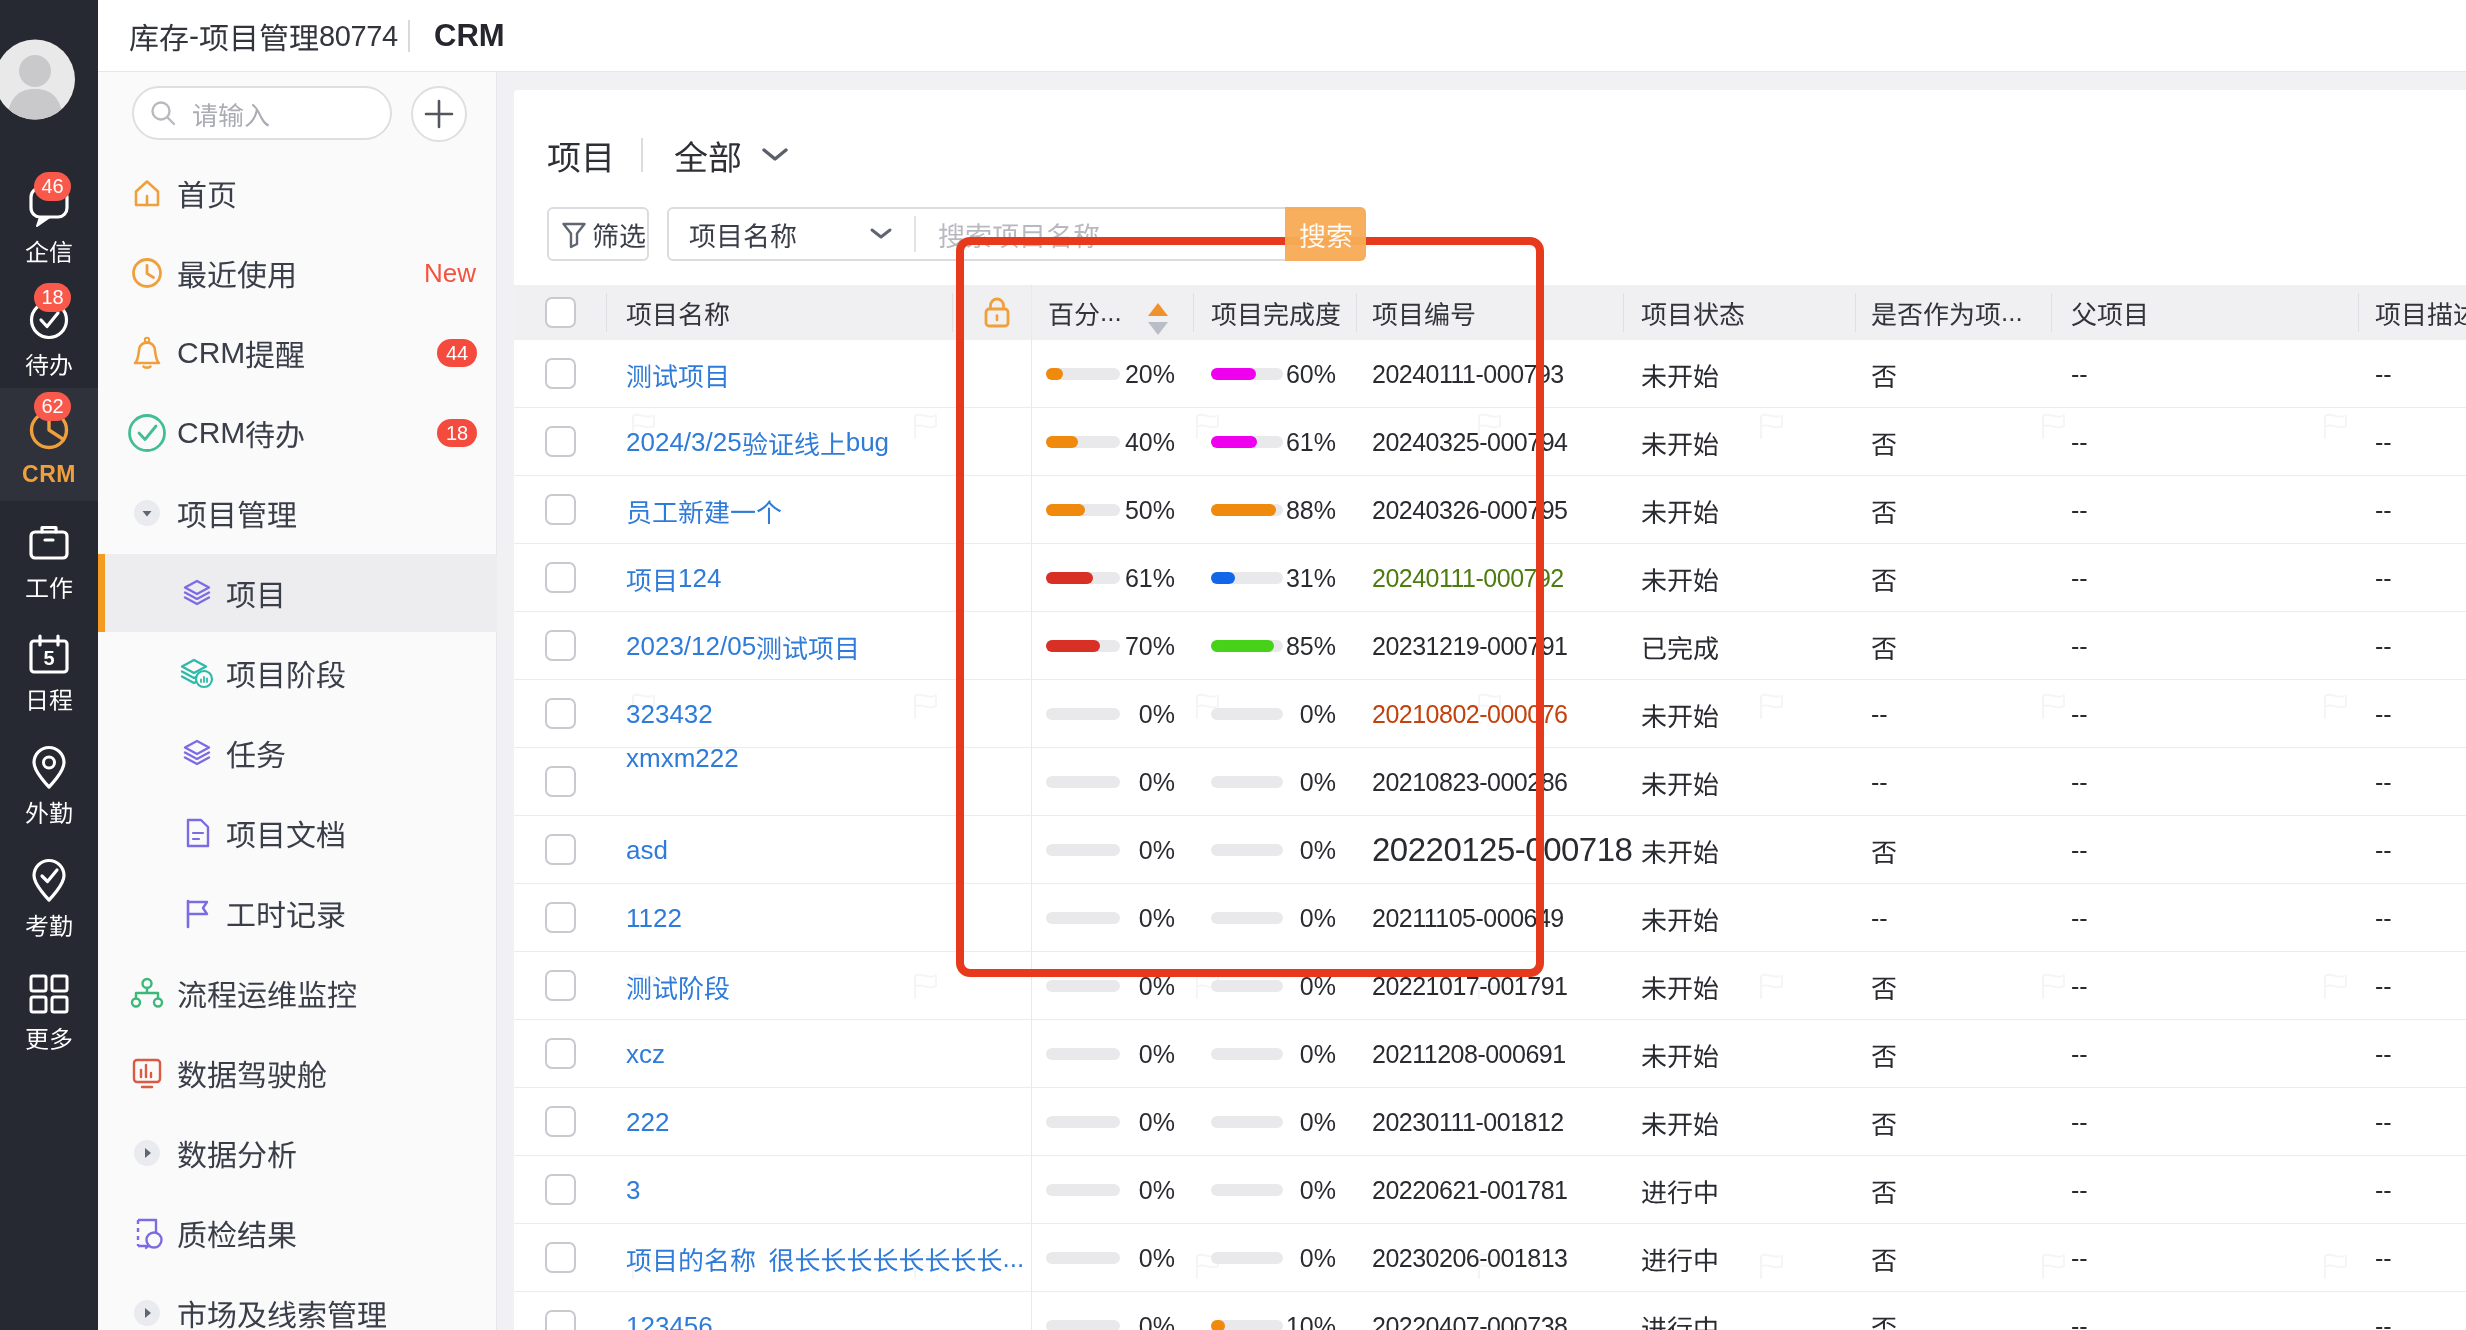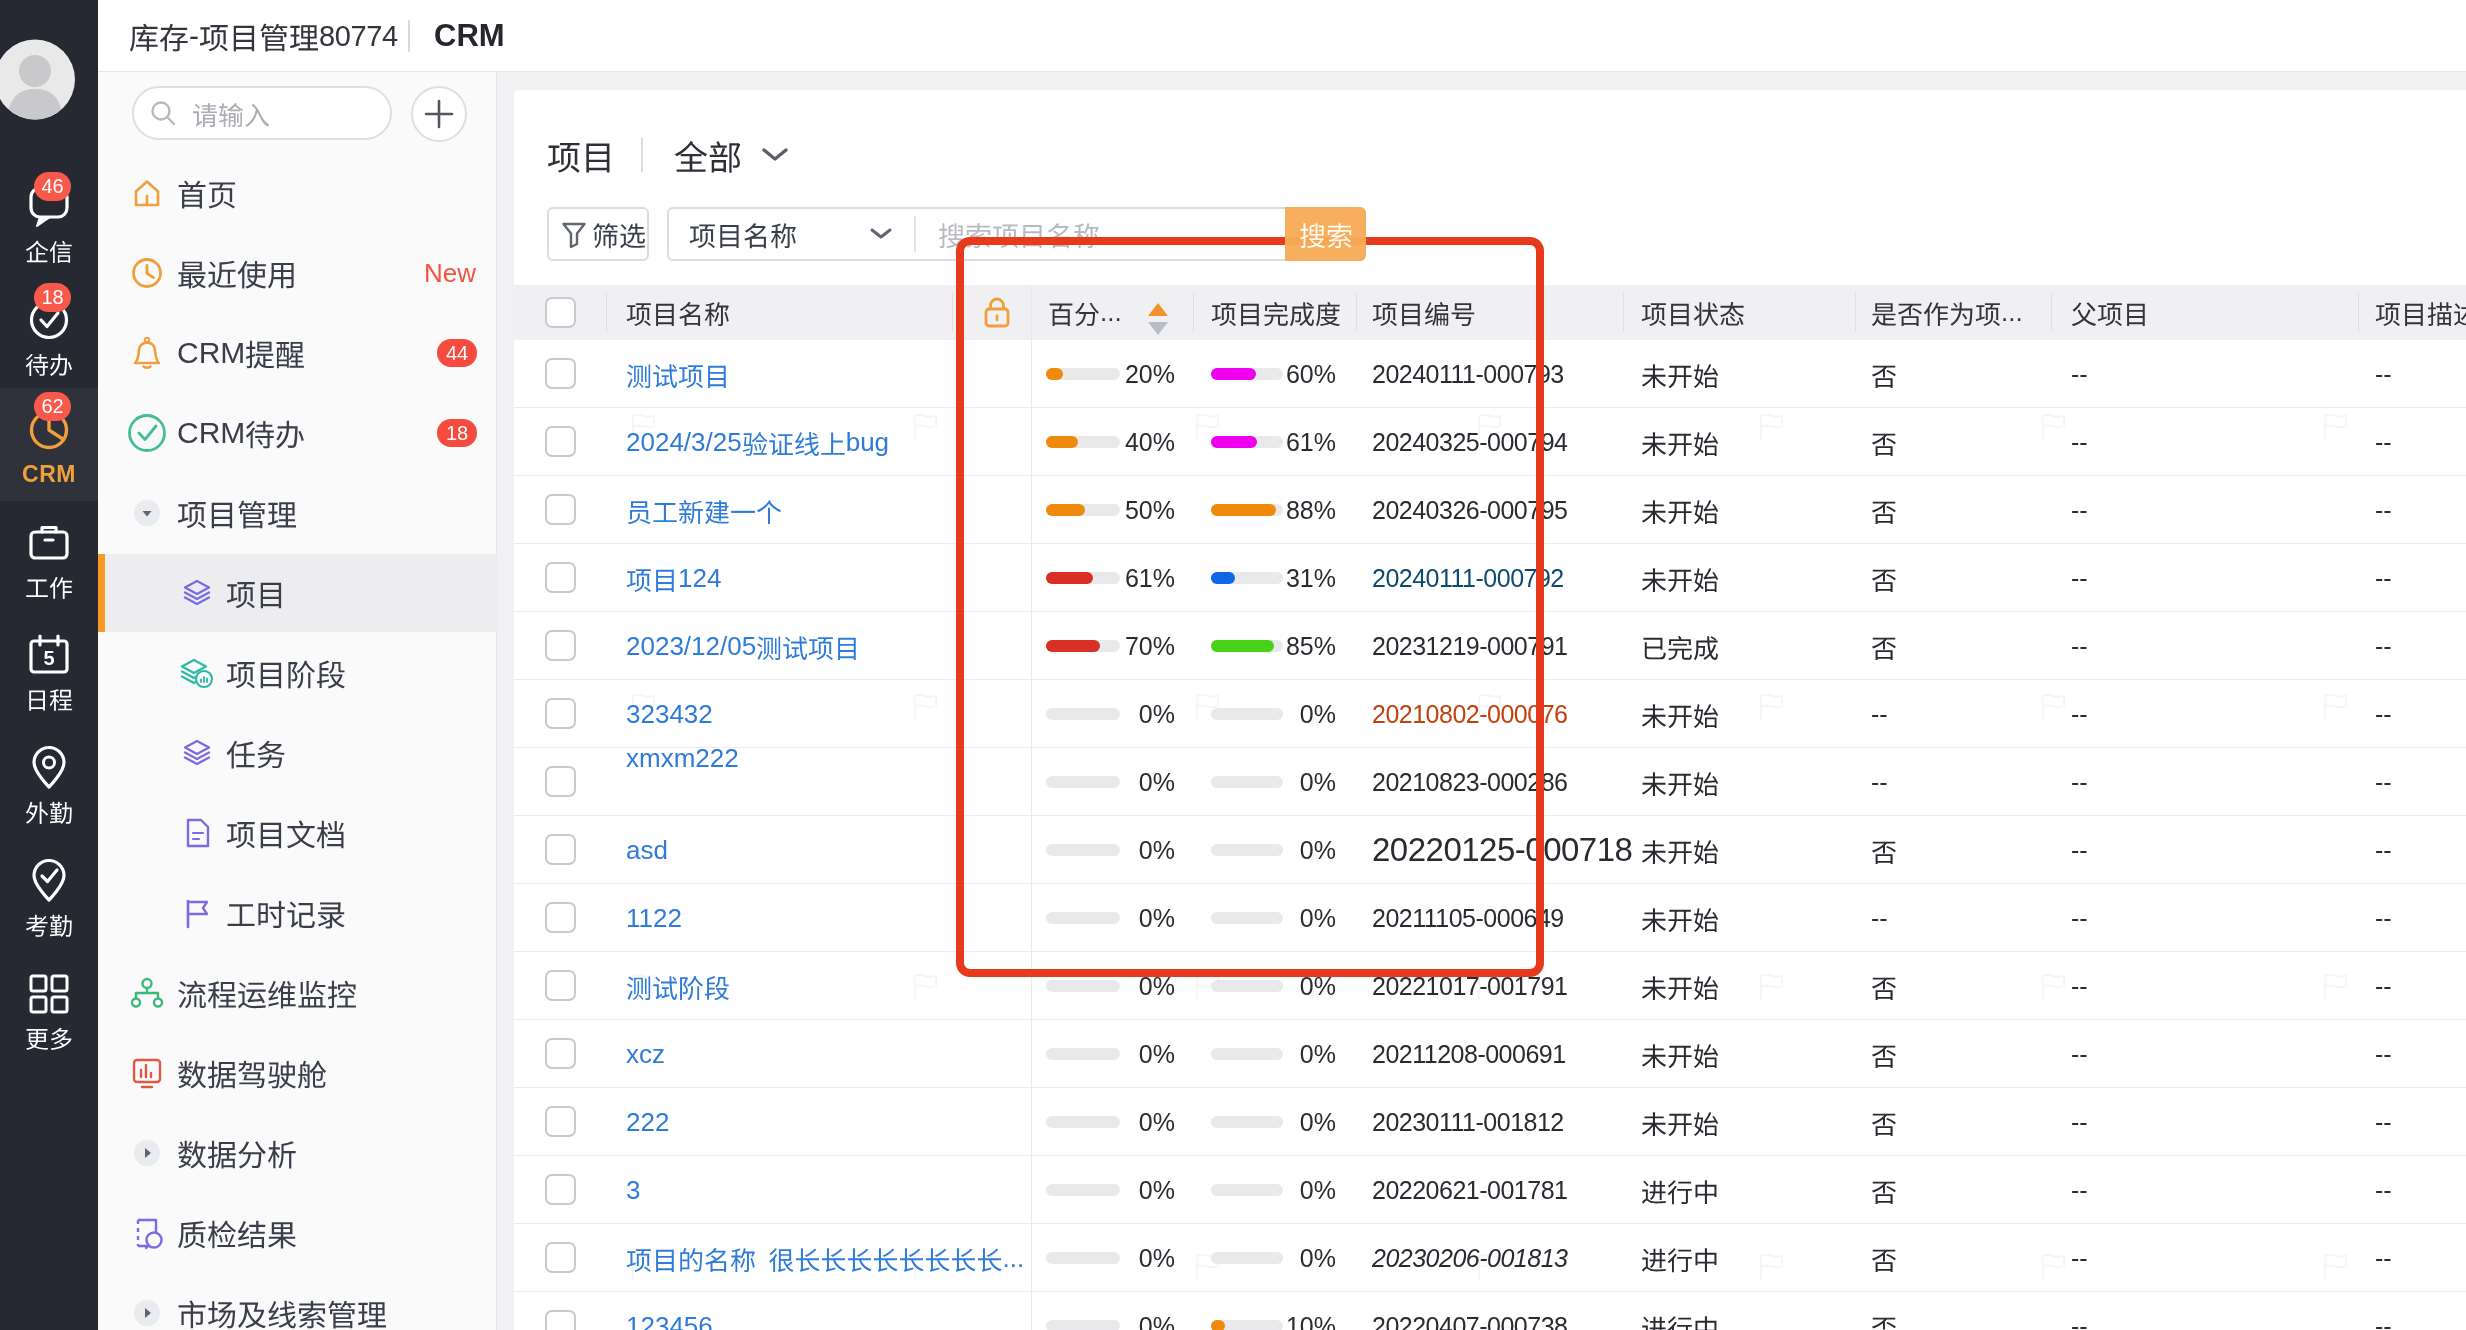--- a/index.html
+++ b/index.html
@@ -968,21 +968,21 @@
 <div class="f" style="left:1120px;top:544px;height:68px;width:55px;justify-content:flex-end">
     <span style="font-size:25px;color:#2a2b31">61%</span>
   </div>
 <div class="a" style="left:1211px;top:572px;width:72px;height:12px;background:#e9e9eb;border-radius:6px">
     <div class="a" style="left:0;top:0;width:24px;height:12px;background:#1267e8;border-radius:6px"></div>
   </div>
 <div class="f" style="left:1283px;top:544px;height:68px;width:53px;justify-content:flex-end">
     <span style="font-size:25px;color:#2a2b31">31%</span>
   </div>
 <div class="f" style="left:1372px;top:544px;height:68px;">
-    <span style="font-size:25px;color:#0c4a6e;letter-spacing:-.5px">20240111-000792</span>
+    <span style="font-size:25px;color:#4d7c0f;letter-spacing:-.5px">20240111-000792</span>
   </div>
 <div class="f" style="left:1641px;top:544px;height:68px;">
     <svg class="t" width="78" height="23" style="color:#2a2b31">
       <g transform="translate(0,23) scale(0.026,-0.026)">
         <use href="#u672A"></use>
         <use href="#u5F00" x="1000"></use>
         <use href="#u59CB" x="2000"></use>
       </g>
     </svg>
   </div>
@@ -1372,21 +1372,21 @@
     <span style="font-size:26px;color:#2f7bd9">...</span>
   </div>
 <div class="a" style="left:1046px;top:1252px;width:74px;height:12px;background:#e9e9eb;border-radius:6px"></div>
 <div class="f" style="left:1120px;top:1224px;height:68px;width:55px;justify-content:flex-end">
     <span style="font-size:25px;color:#2a2b31">0%</span>
   </div>
 <div class="a" style="left:1211px;top:1252px;width:72px;height:12px;background:#e9e9eb;border-radius:6px"></div>
 <div class="f" style="left:1283px;top:1224px;height:68px;width:53px;justify-content:flex-end">
     <span style="font-size:25px;color:#2a2b31">0%</span>
   </div>
-<div class="f" style="left:1372px;top:1224px;height:68px;font-style:italic;">
+<div class="f" style="left:1372px;top:1224px;height:68px;">
     <span style="font-size:25px;color:#2a2b31;letter-spacing:-.5px">20230206-001813</span>
   </div>
 <div class="f" style="left:1641px;top:1224px;height:68px;">
     <svg class="t" width="78" height="23" style="color:#2a2b31">
       <g transform="translate(0,23) scale(0.026,-0.026)">
         <use href="#u8FDB"></use>
         <use href="#u884C" x="1000"></use>
         <use href="#u4E2D" x="2000"></use>
       </g>
     </svg>

